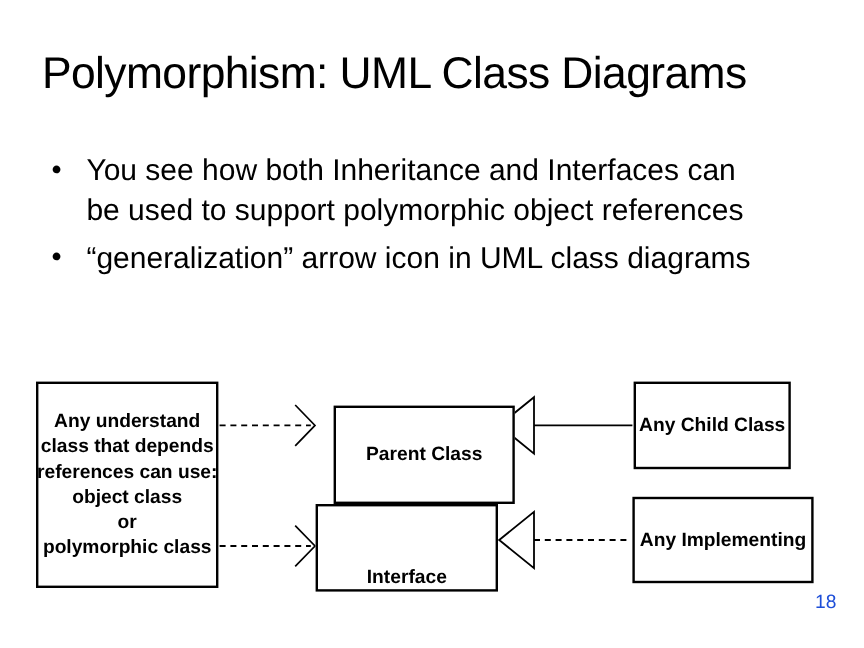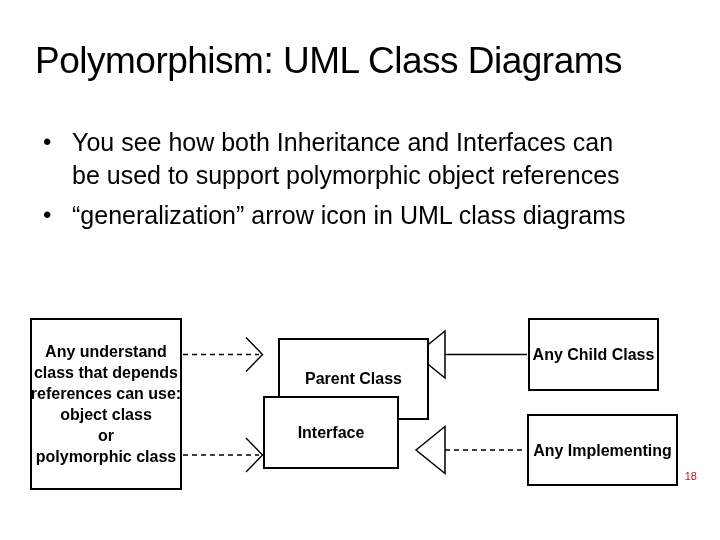--- a/index.html
+++ b/index.html
@@ -23,24 +23,24 @@
   .box{
     position:absolute;border:2px solid #000;background:#fff;box-sizing:border-box;
     font-weight:bold;font-size:16px;text-align:center;
     display:flex;flex-direction:column;align-items:center;justify-content:center;
   }
   .depender{left:30px;top:318px;width:152px;height:172px;line-height:21px;}
   .dline{display:flex;justify-content:center;width:100%;}
   .dline span{white-space:nowrap;}
   .parent{left:278px;top:318px;width:151px;height:82px;margin-top:20px;}
   .child{left:528px;top:318px;width:131px;height:73px;}
-  .iface{left:263px;top:396px;width:136px;height:73px;}
+  .iface{left:263px;top:420px;width:152px;height:73px;justify-content:flex-end;}
   .impl{left:527px;top:414px;width:151px;height:72px;line-height:21px;align-items:flex-end;}
   .impl .dline span{white-space:nowrap;}
-  .pagenum{position:absolute;right:47px;top:470px;font-size:11px;color:#b91c1c;}
+  .pagenum{position:absolute;right:47px;top:494px;font-size:16px;color:#1d4ed8;}
 </style>
 </head>
 <body>
 
 <div class="slide">
 
   <h1 class="title">Polymorphism: UML Class Diagrams</h1>
 
   <div class="bullets">
     <div class="para">

